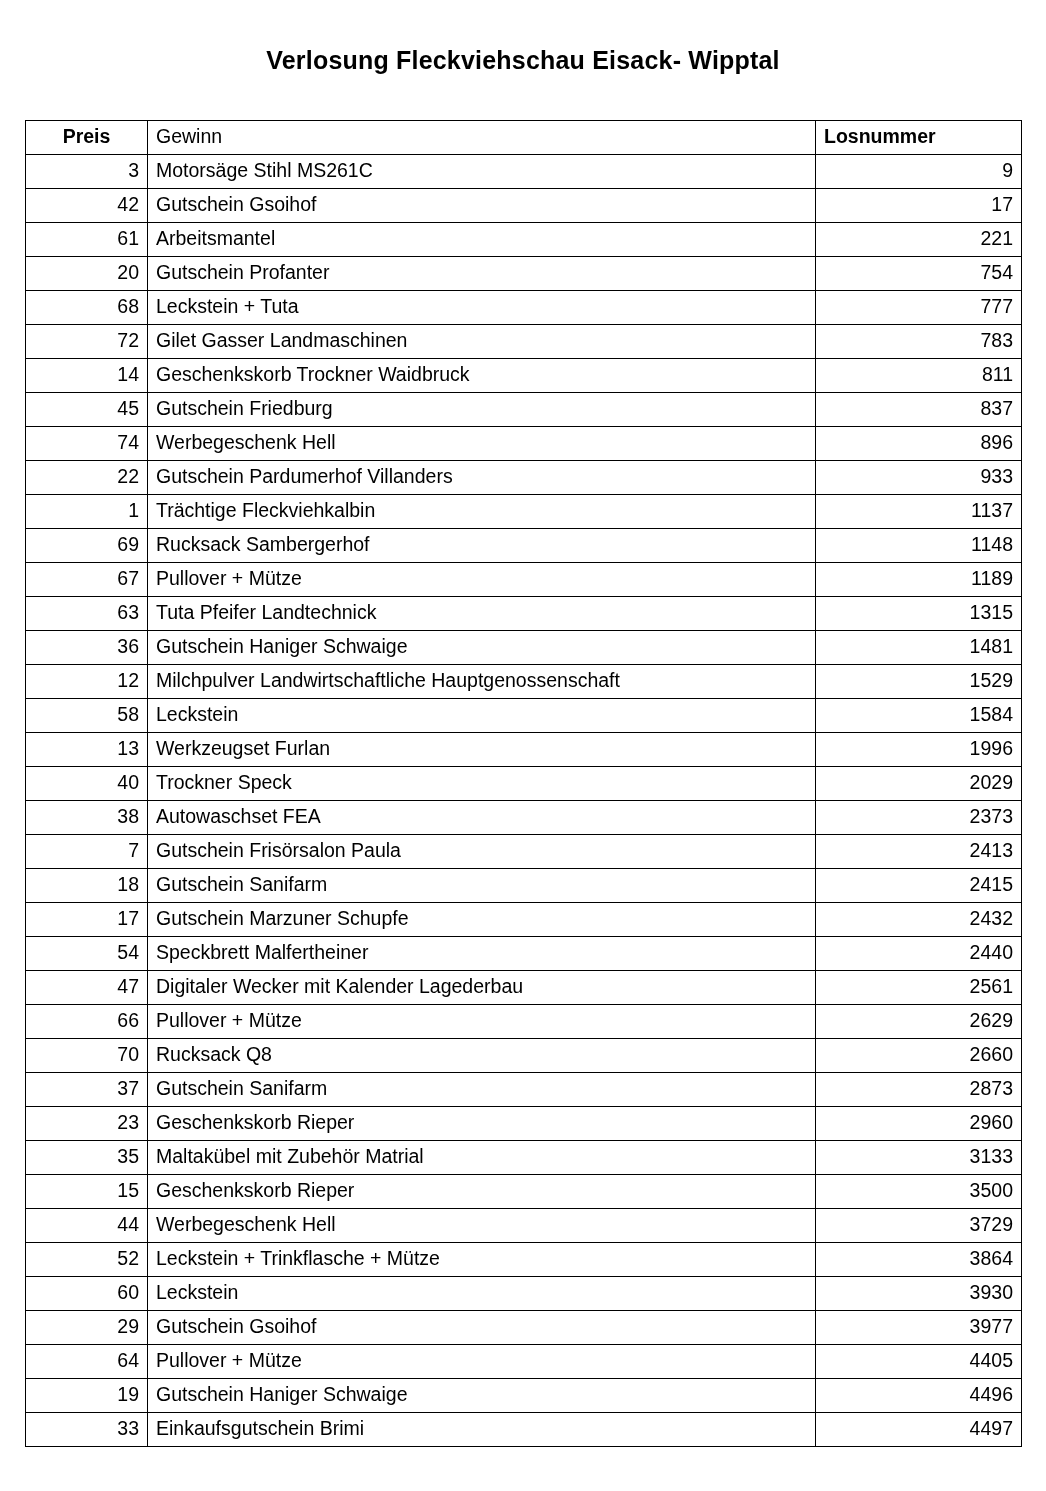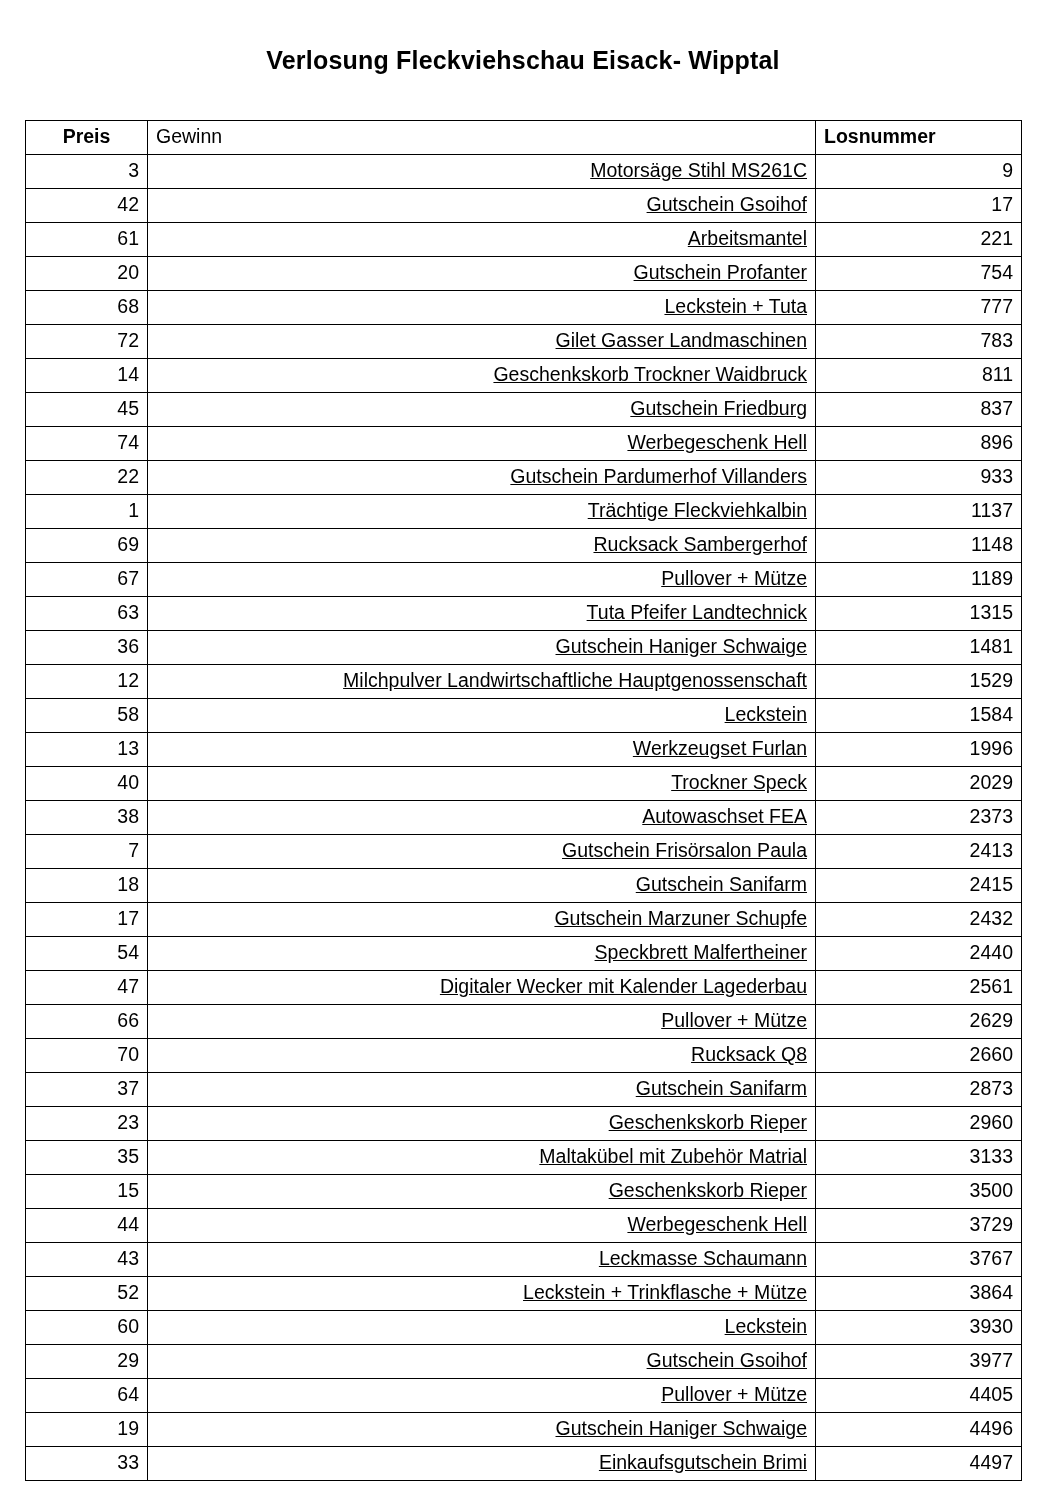--- a/index.html
+++ b/index.html
@@ -66,25 +66,24 @@
     text-align: left;
     font-weight: bold;
     font-size: 20.5px;
     padding-left: 10px;
   }
   td.d-preis {
     text-align: right;
     padding-right: 8px;
   }
   td.d-gewinn {
-    text-align: right;
+    text-align: left;
     padding-left: 10px;
     white-space: nowrap;
     overflow: hidden;
-    text-decoration: underline;
   }
   td.d-los {
     text-align: right;
     padding-right: 8px;
   }
 </style>
 </head>
 <body>
 
 <div class="page">
@@ -259,25 +258,20 @@
           <td class="d-preis">15</td>
           <td class="d-gewinn">Geschenkskorb Rieper</td>
           <td class="d-los">3500</td>
         </tr>
         <tr>
           <td class="d-preis">44</td>
           <td class="d-gewinn">Werbegeschenk Hell</td>
           <td class="d-los">3729</td>
         </tr>
         <tr>
-          <td class="d-preis">43</td>
-          <td class="d-gewinn">Leckmasse Schaumann</td>
-          <td class="d-los">3767</td>
-        </tr>
-        <tr>
           <td class="d-preis">52</td>
           <td class="d-gewinn">Leckstein + Trinkflasche + Mütze</td>
           <td class="d-los">3864</td>
         </tr>
         <tr>
           <td class="d-preis">60</td>
           <td class="d-gewinn">Leckstein</td>
           <td class="d-los">3930</td>
         </tr>
         <tr>

